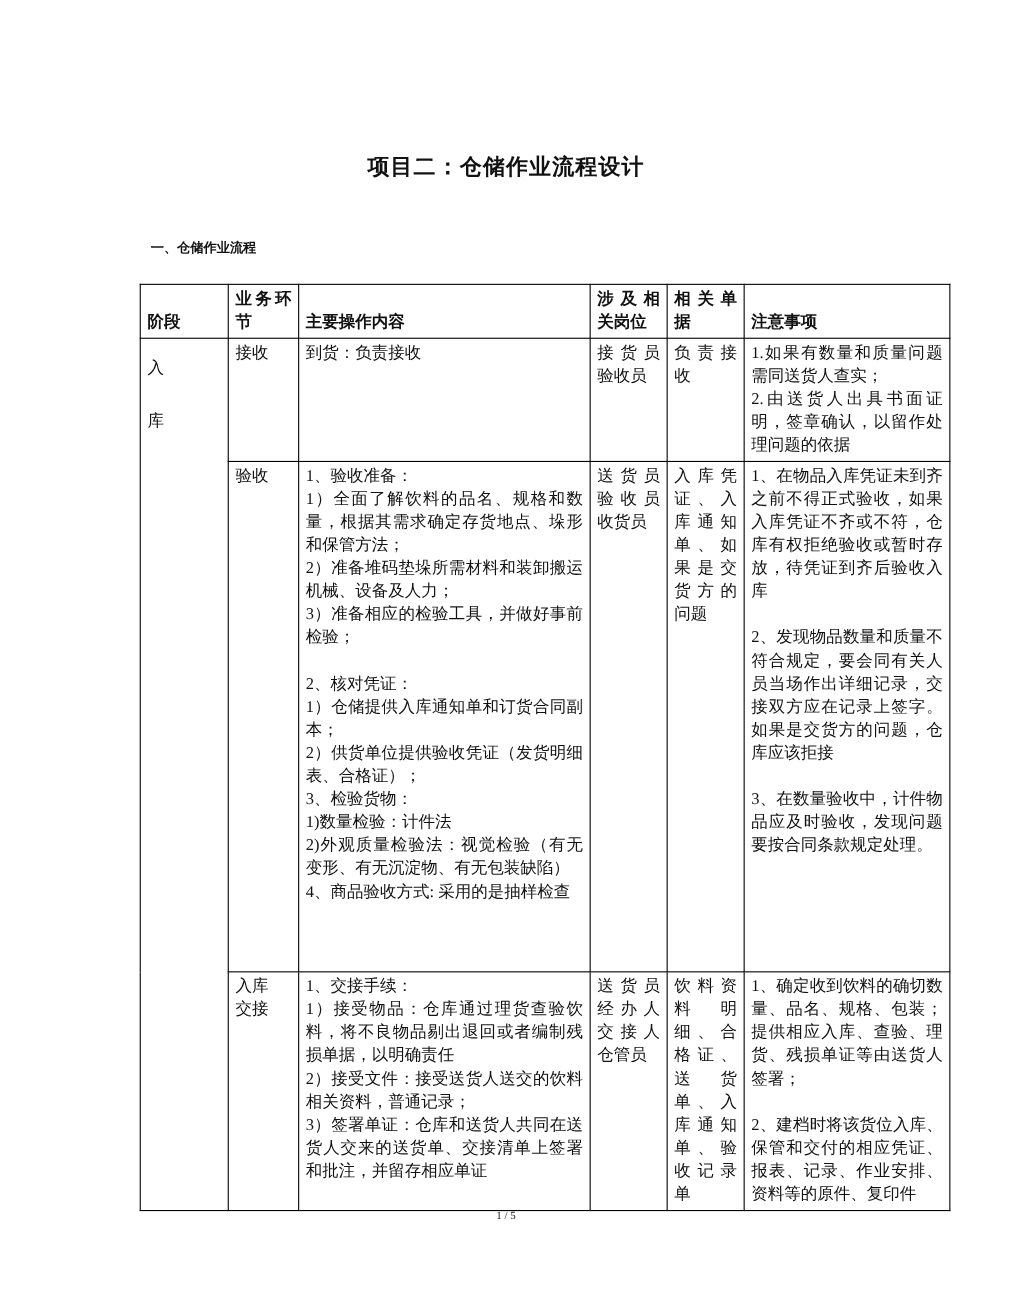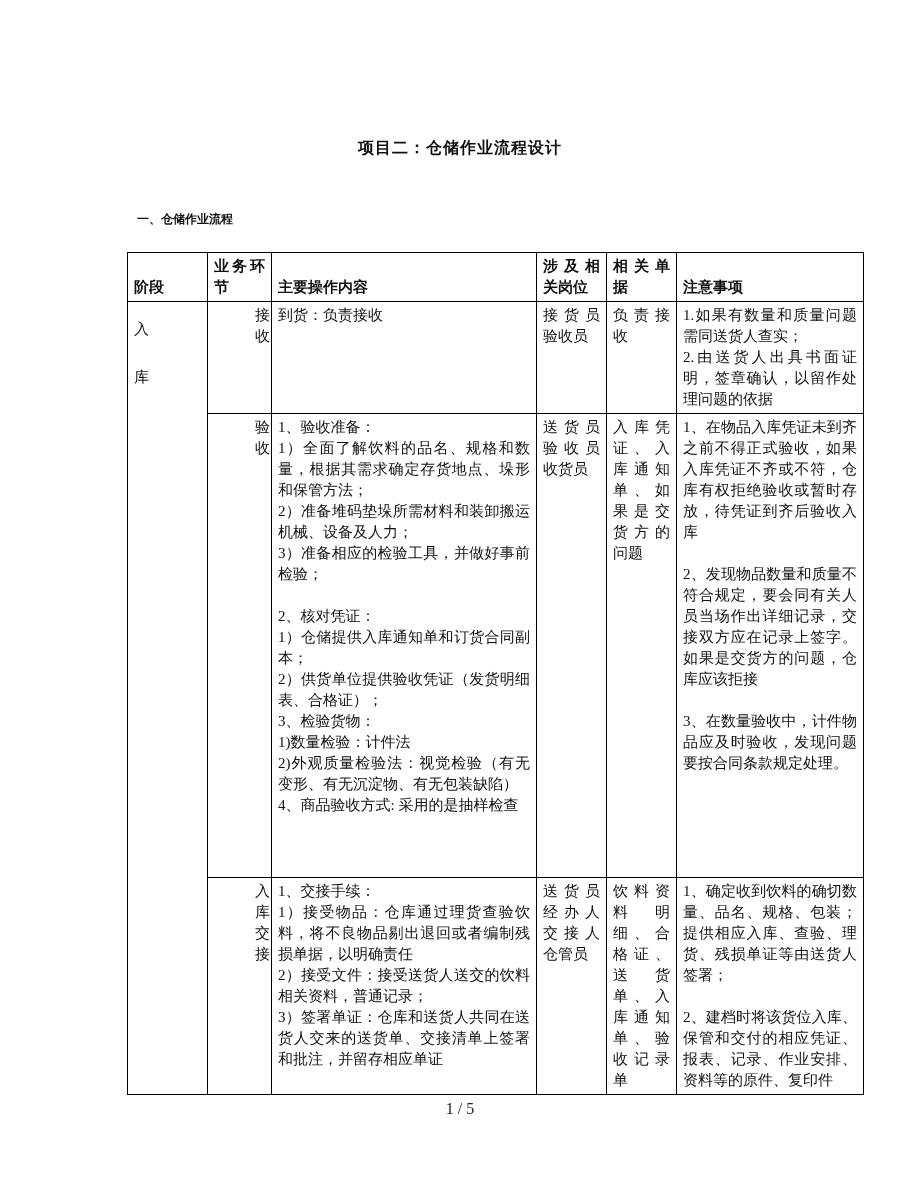--- a/index.html
+++ b/index.html
@@ -8,21 +8,21 @@
     width:920px;height:1191px;
     background:#ffffff;
     font-family:"Liberation Serif","DejaVu Serif",serif;
     color:#111;
     overflow:hidden;
   }
   .doc-title{
     margin:0;
     padding-top:138px;
     text-align:center;
-    font-size:16px;
+    font-size:20px;
     font-weight:bold;
     letter-spacing:1px;
   }
   .section-heading{
     margin:0;
     margin-left:137px;
     margin-top:52px;
     font-size:12px;
     font-weight:bold;
   }
@@ -51,30 +51,30 @@
   
   .stage-cell{padding:150px 0 0 14px;}
   .stage-text{
     display:block;
     width:1.2em;
     line-height:48px;
     word-break:break-all;
   }
   
   .segment-cell{text-align:center;vertical-align:middle;}
-  .segment-text{display:inline-block;max-width:2.2em;text-align:center;margin-left:41px;}
+  .segment-text{display:inline-block;max-width:2.2em;text-align:left;}
   
   .v-middle{vertical-align:middle;}
   .pad-top{padding-top:40px;}
   .footer{
     position:absolute;
     left:0;right:0;
     top:1100px;
     text-align:center;
-    font-size:16px;
+    font-size:10px;
     color:#222;
   }
 </style>
 </head>
 <body>
 
 <div class="page">
 
   <h1 class="doc-title">项目二：仓储作业流程设计</h1>
 

